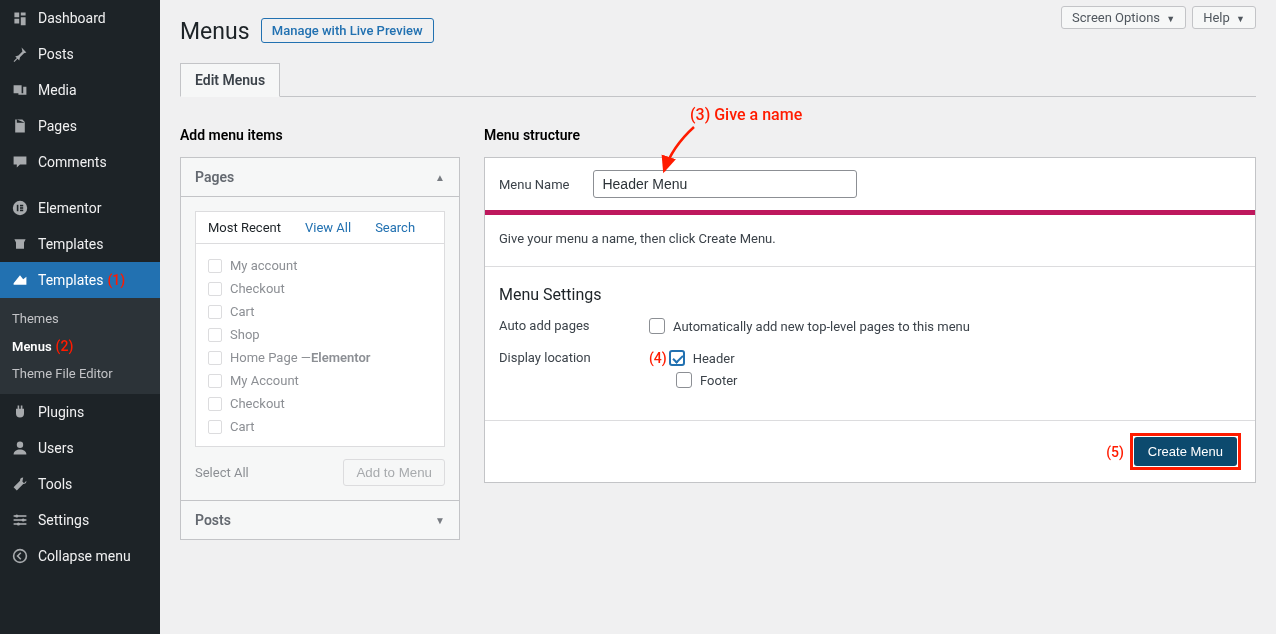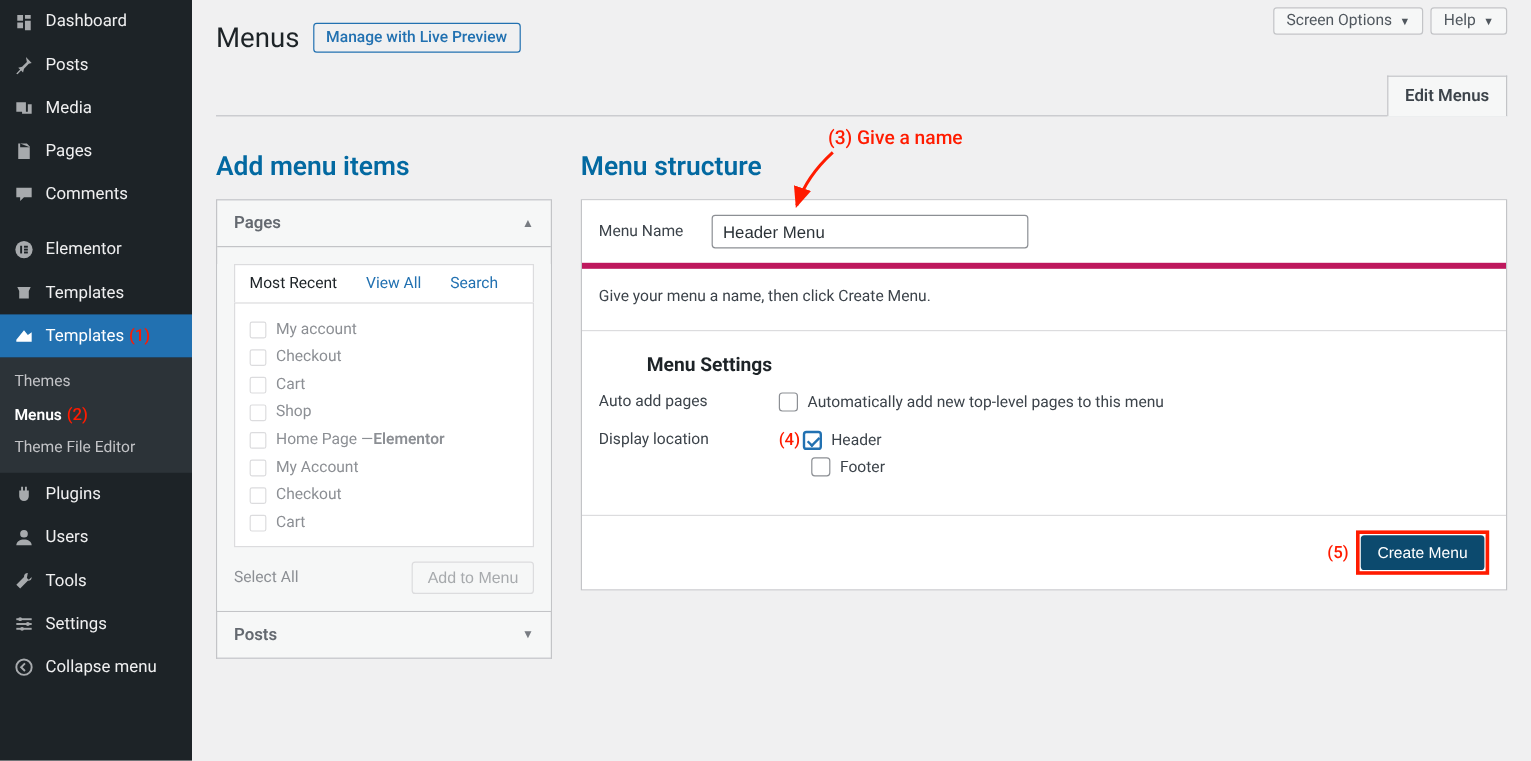--- a/index.html
+++ b/index.html
@@ -16,27 +16,27 @@
   .side-sub a.current { color:#fff; font-weight:600;}
   .sidebar svg { width:16px; height:16px; fill:currentColor; }
   .annot-red { color:#ff1b00; font-weight:500; padding-left:4px; font-size:14px; }
   
   .main { flex:1; padding: 9px 20px 20px 20px; position:relative; }
   .top-btns { position:absolute; top:6px; right:20px; display:flex; gap:6px;}
   .top-btn { background:#f6f7f7; border:1px solid #c3c4c7; border-radius:3px; padding:3px 10px; font-size:13px; color:#50575e; cursor:pointer; }
   .top-btn .tri { font-size:9px; margin-left:3px;}
   h1.title { font-size:23px; font-weight:400; color:#1d2327; display:inline-block; margin-right:8px; padding:9px 0 4px 0;}
   .preview-btn { display:inline-block; border:1px solid #2271b1; color:#2271b1; padding:4px 10px; font-size:13px; border-radius:3px; cursor:pointer; vertical-align:4px; font-weight:500;}
-  .tabs { margin-top:14px; border-bottom:1px solid #c3c4c7;text-align:right; }
+  .tabs { margin-top:14px; border-bottom:1px solid #c3c4c7; }
   .tab { display:inline-block; background:#f6f7f7; border:1px solid #c3c4c7; border-bottom:1px solid #f6f7f7; padding:8px 14px; font-size:14px; font-weight:600; margin-bottom:-1px; cursor:pointer;}
   .notice { background:#fff; border:1px solid #c3c4c7; border-radius:3px; padding:11px 12px; margin-top:18px; font-size:13px;}
   .cols { display:flex; gap:24px; margin-top:30px; }
   .col-left { width:280px; }
   .col-right { flex:1; }
-  h2.sec { font-size:22px; font-weight:600; color:#0369a1; margin-bottom:14px;}
+  h2.sec { font-size:14px; font-weight:600; color:#000000; margin-bottom:14px;}
   
   .acc { border:1px solid #c3c4c7; background:#f6f7f7; }
   .acc-head { padding:11px 14px; color:#646970; font-size:14px; font-weight:600; display:flex; justify-content:space-between; align-items:center; cursor:pointer; border-bottom:1px solid #c3c4c7;}
   .acc-arrow { font-size:10px; color:#787c82;}
   .acc-body { padding:0 14px 14px 14px; background:#f6f7f7;}
   .tabrow { border:1px solid #dcdcde; border-bottom:none; display:flex; background:#fff; margin-top:14px;}
   .tabrow span { padding:8px 12px; font-size:13px; color:#646970; cursor:pointer;}
   .tabrow span.active { font-weight:400; color:#1d2327;}
   .tabrow span.link { color:#2271b1;}
   .pagebox { border:1px solid #dcdcde; background:#fff; padding:10px 12px 8px 12px;}
@@ -49,21 +49,21 @@
   .acc.closed .acc-head { border-bottom:none;}
   .acc + .acc { border-top:none; }
   
   .panel { border:1px solid #c3c4c7; background:#fff; }
   .panel-top { padding:12px 14px; border-bottom:5px solid #be185d; display:flex; align-items:center; gap:24px; background:#fff;}
   .panel-top label { font-size:13px; color:#3c434a;}
   .panel-top input { border:1px solid #8c8f94; border-radius:3px; padding:5px 8px; font-size:14px; width:264px; color:#2c3338;}
   .panel-body { padding:16px 14px; }
   .hint { font-size:13px; color:#3c434a; margin-bottom:20px;}
   .panel-body hr { border:none; border-top:1px solid #dcdcde; margin:0 -14px 18px -14px;}
-  h3.ms { font-size:16px; font-weight:700; color:#1d2327; margin-bottom:14px;margin-left:40px;}
+  h3.ms { font-size:16px; font-weight:400; color:#1d2327; margin-bottom:14px;}
   .setting-row { display:flex; align-items:flex-start; margin-bottom:10px; font-size:13px;}
   .setting-row .lab { width:150px; color:#3c434a;}
   .setting-row .opts label { display:flex; align-items:center; margin-bottom:6px; cursor:pointer;}
   .cbox { width:16px; height:16px; border:1px solid #8c8f94; border-radius:3px; appearance:none; margin-right:8px; background:#fff; position:relative; cursor:pointer;}
   .cbox:checked { background:#fff; border-color:#2271b1;}
   .cbox:checked::after { content:""; position:absolute; left:4px; top:1px; width:4px; height:8px; border:solid #2271b1; border-width:0 2px 2px 0; transform:rotate(45deg);}
   .cbox.blue-border { border:2px solid #2271b1;}
   .setting-row .annot4 { color:#ff1b00; font-size:14px; margin-right:2px; font-weight:500;}
   .panel-foot { border-top:1px solid #dcdcde; background:#fff; padding:12px 14px; display:flex; justify-content:flex-end; align-items:center;}
   .create-wrap { border:3px solid #ff1b00; padding:1px; display:inline-block;}

